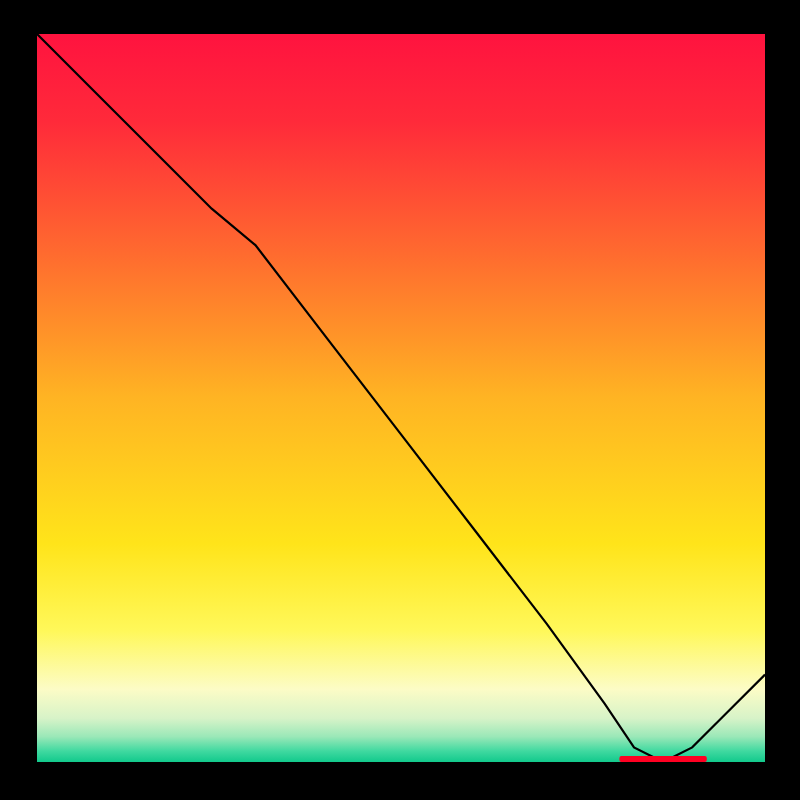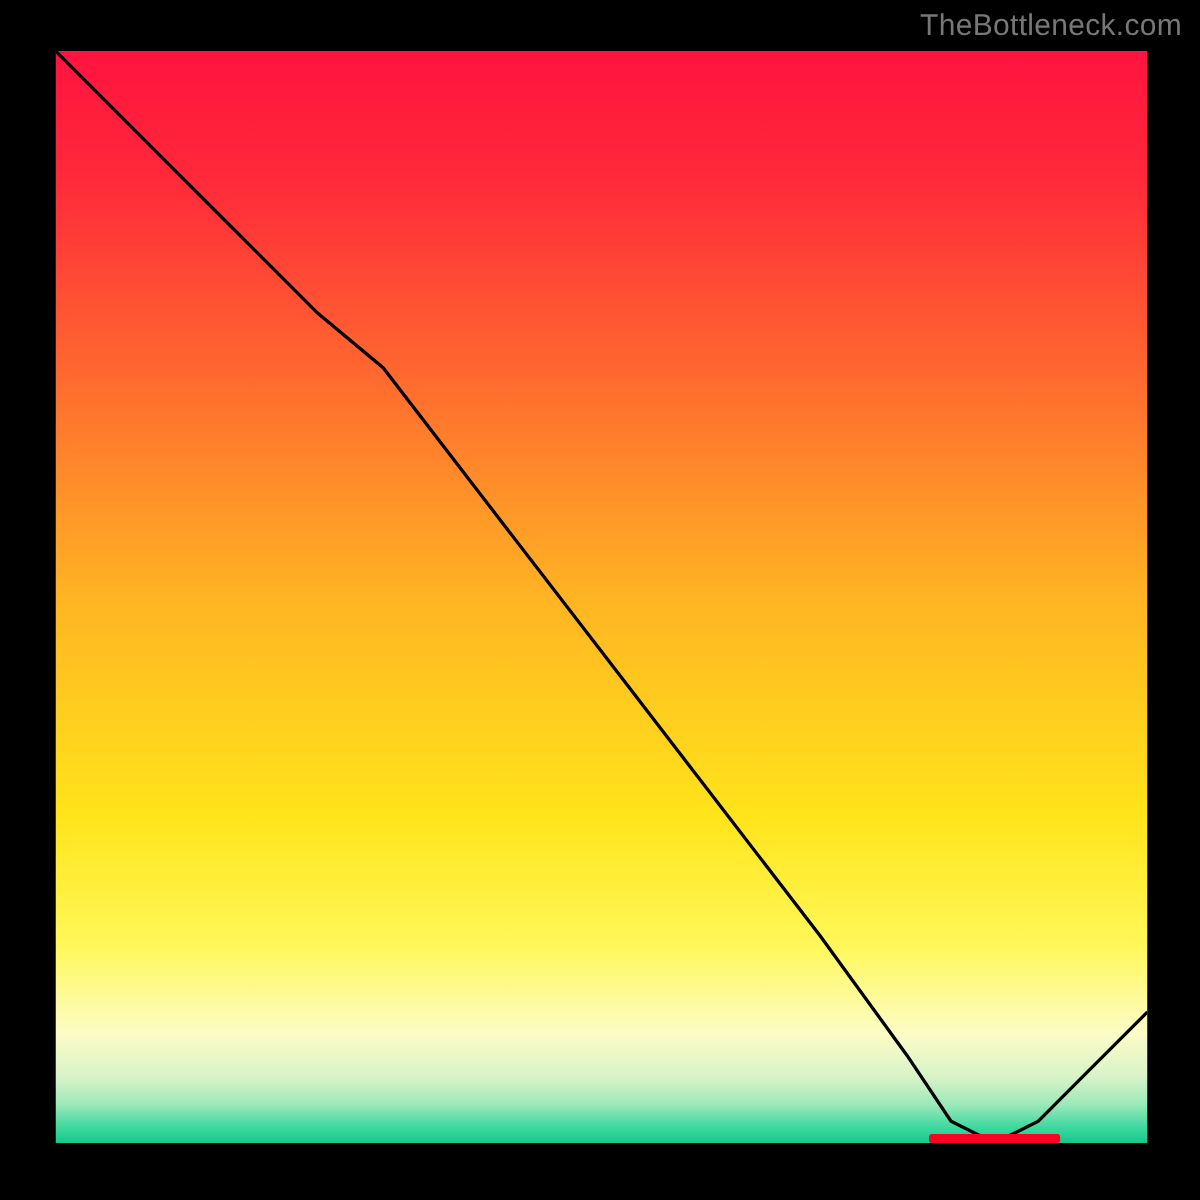--- a/index.html
+++ b/index.html
@@ -45,21 +45,20 @@
     font-weight: 700;
     letter-spacing: 0.5px;
     transform: translate(-50%, 0);
     white-space: nowrap;
   }
 </style>
 </head>
 <body>
 
 <div class="stage">
-  <div class="watermark">TheBottleneck.com</div>
 
   <div class="plot">
     <svg id="plot-svg" viewBox="0 0 728 728">
       <defs>
         <linearGradient id="bg-grad" x1="0" y1="0" x2="0" y2="1">
             <stop offset="0.00%" stop-color="#ff133f"></stop>
             <stop offset="12.00%" stop-color="#ff2a3a"></stop>
             <stop offset="30.00%" stop-color="#ff6a2f"></stop>
             <stop offset="50.00%" stop-color="#ffb423"></stop>
             <stop offset="70.00%" stop-color="#ffe41a"></stop>

